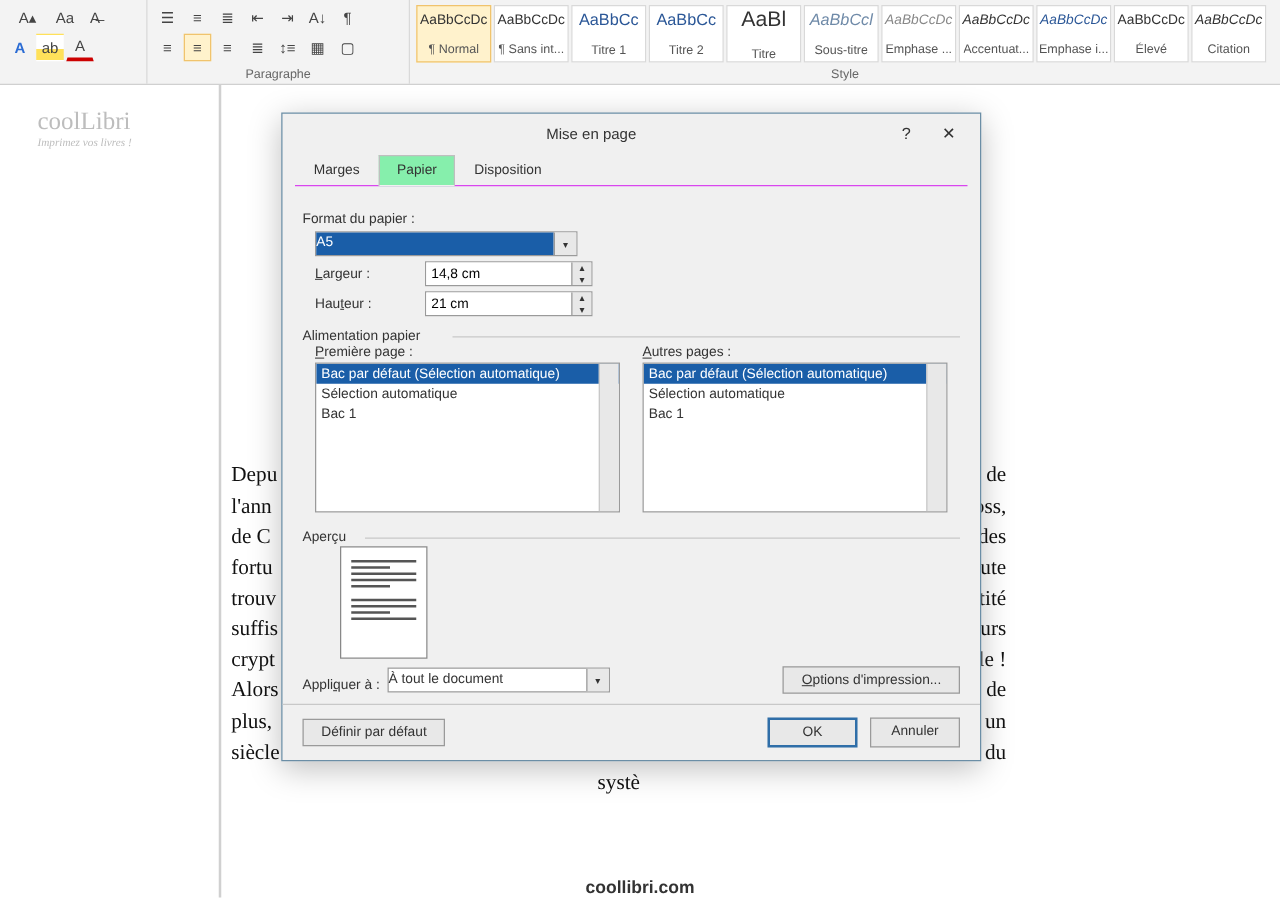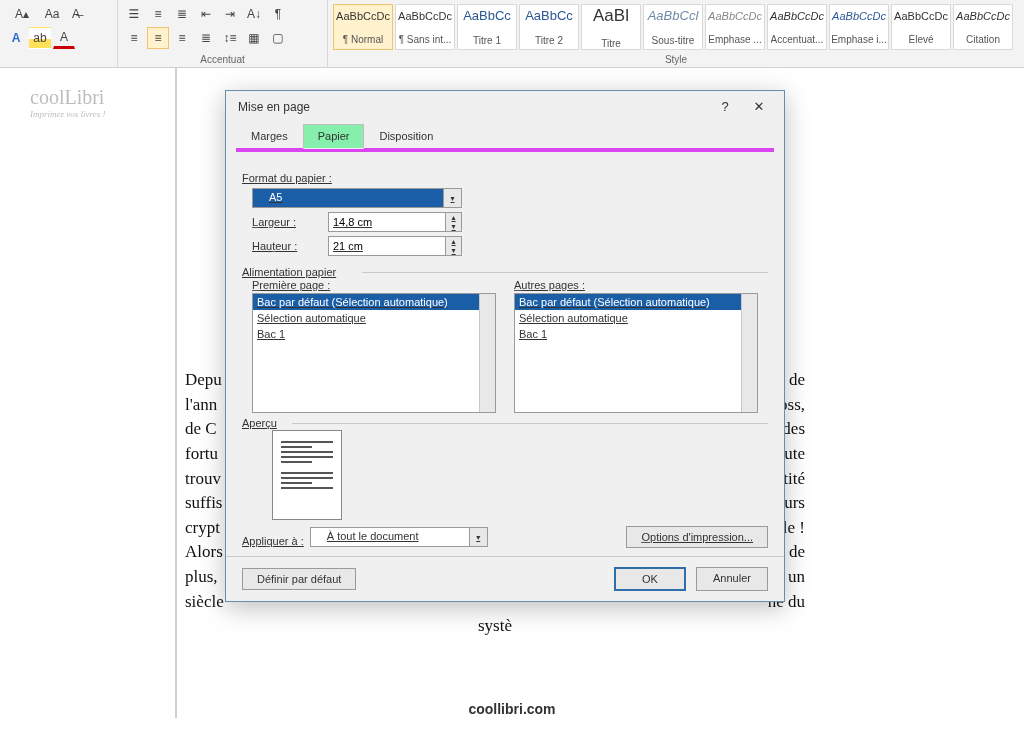--- a/index.html
+++ b/index.html
@@ -114,55 +114,55 @@
     border:1px solid #6b8ea6;
     box-shadow:0 6px 24px rgba(0,0,0,.25);
   }
   .dlg-title {
     display:flex;
     align-items:center;
     height:32px;
     padding:0 8px 0 12px;
     font-size:12px;
   }
-  .dlg-title .title-text { flex:1; }
+  .dlg-title .title-text { flex:1;text-align:center; }
   .dlg-title .tbtn { width:34px; height:24px; text-align:center; line-height:24px; font-size:13px; cursor:default; }
   .tabs {
     display:flex;
-    border-bottom:4px solid #d946ef;
+    border-bottom:1px solid #d946ef;
     margin:0 10px;
   }
   .tab {
     padding:5px 14px 6px;
     border:1px solid transparent;
     border-bottom:none;
     position:relative;
     top:1px;
     cursor:default;
     font-size:11px;
   }
   .tab.active {
     background:#86efac;
     border-color:#bfbfbf;
     border-bottom:1px solid #f0f0f0;
   }
-  .dlg-body { padding:10px 16px 8px;text-decoration:underline; }
+  .dlg-body { padding:10px 16px 8px; }
   .field-row { display:flex; align-items:center; margin:4px 0; }
   .field-label { width:76px; font-size:11px; }
   .combo, .num-input {
     display:flex; align-items:stretch;
     border:1px solid #9a9a9a;
     background:#fff;
     height:20px;
   }
-  .combo .val { padding:2px 16px; flex:1; font-size:11px; }
+  .combo .val { padding:2px 0; flex:1; font-size:11px; }
   .combo.paper { width:210px; }
   .combo.paper .val { background:#1a5ea8; color:#fff; }
   .combo .arrow, .num-input .spin { width:18px; border-left:1px solid #9a9a9a; display:flex; align-items:center; justify-content:center; background:#e8e8e8; font-size:8px; color:#333;}
-  .num-input { width:134px; margin-left:0; }
+  .num-input { width:134px; margin-left:12px; }
   .num-input input { border:0; width:100%; padding:2px 4px; font-size:11px; }
   .num-input .spin { flex-direction:column; }
   .num-input .spin span{height:50%;display:flex;align-items:center;justify-content:center;}
   .section-label { font-size:11px; margin-top:10px; margin-bottom:2px; }
   .hrule { border-top:1px solid #c8c8c8; margin-left:120px; margin-top:-8px; }
   .feed-columns { display:flex; gap:18px; }
   .feed-col { flex:1; }
   .feed-col .cap { font-size:11px; margin-bottom:2px; }
   .listbox {
     border:1px solid #9a9a9a;
@@ -240,21 +240,21 @@
       <div class="rb-row">
         <div class="rb-btn">≡</div>
         <div class="rb-btn on">≡</div>
         <div class="rb-btn">≡</div>
         <div class="rb-btn">≣</div>
         <div class="rb-btn">↕≡</div>
         <div class="rb-btn">▦</div>
         <div class="rb-btn">▢</div>
       </div>
     </div>
-    <div class="ribbon-group-label">Accentuat</div>
+    <div class="ribbon-group-label">Paragraphe</div>
   </div>
 
   <div class="ribbon-group" style="flex:1; border-right:none;">
     <div class="ribbon-group-body style-gallery" id="style-gallery">
         <div class="style-swatch sel">
           <div class="sample" style="color: rgb(51, 51, 51); font-size: 11px;">AaBbCcDc</div>
           <div class="sname">¶ Normal</div>
         </div>
         <div class="style-swatch">
           <div class="sample" style="color: rgb(51, 51, 51); font-size: 11px;">AaBbCcDc</div>
@@ -397,21 +397,21 @@
         <div class="spin">
             <span>▴</span>
             <span>▾</span>
           </div>
       </div>
     </div>
 
     <div class="section-label">Alimentation papier</div>
     <div class="hrule"></div>
 
-    <div class="feed-columns" style="margin:6px 10px 4px 10px">
+    <div class="feed-columns" style="margin:6px 10px 14px 10px">
       <div class="feed-col">
         <div class="cap"><span class="underline-key">P</span>remière page :</div>
         <div class="listbox" id="feed-first">
           <div class="item sel">Bac par défaut (Sélection automatique)</div>
             <div class="item">Sélection automatique</div>
             <div class="item">Bac 1</div>
             <div class="scroll"></div>
         </div>
       </div>
       <div class="feed-col">

